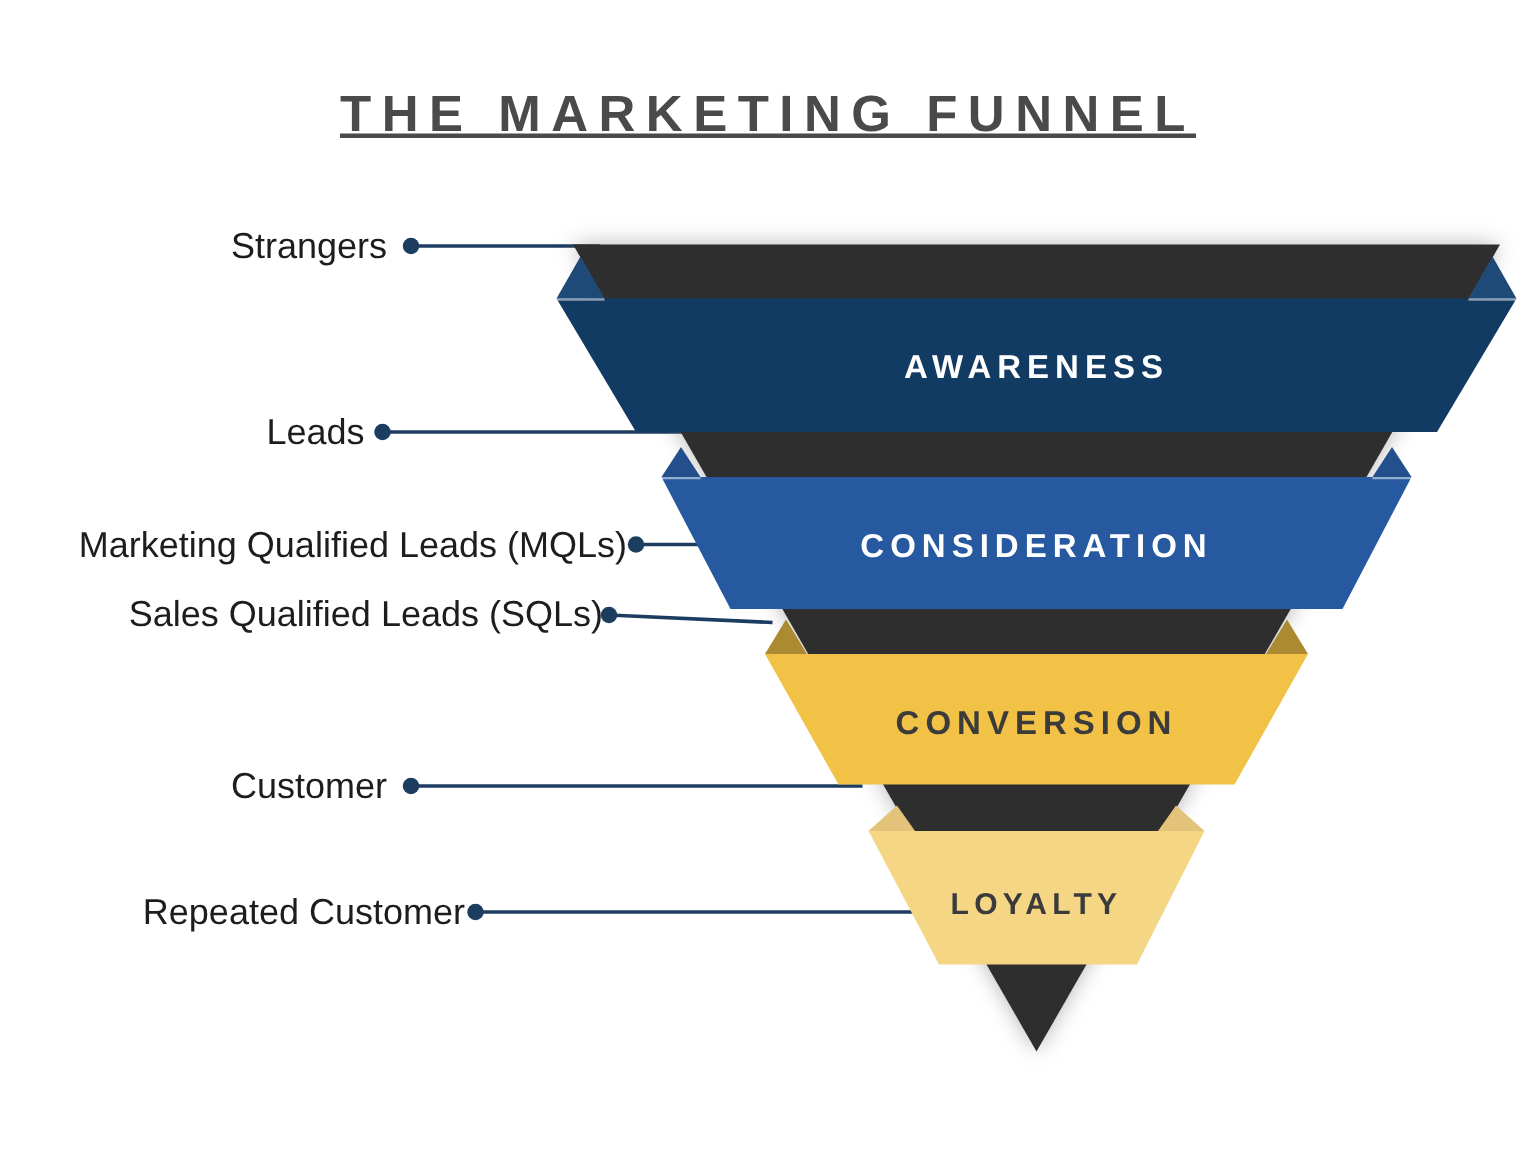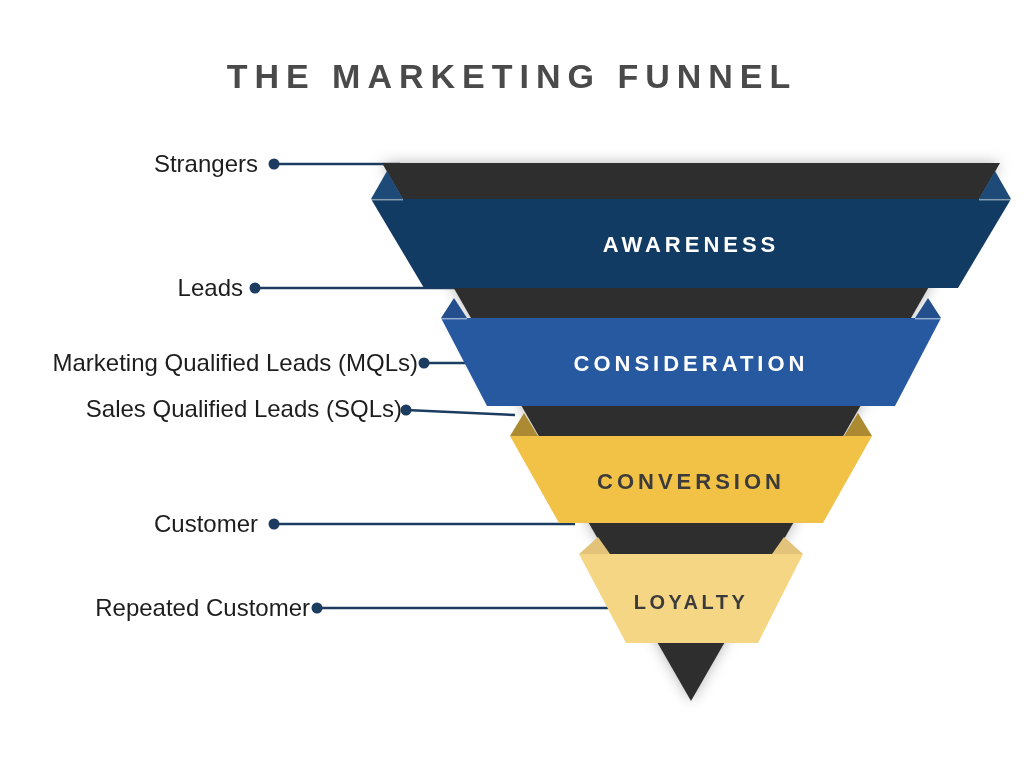--- a/index.html
+++ b/index.html
@@ -1,19 +1,19 @@
 <!DOCTYPE html>
 <html><head>
 <meta charset="utf-8">
 <style>
   html,body{margin:0;padding:0;background:#ffffff;}
   .canvas{position:relative;width:1024px;height:768px;background:#ffffff;overflow:hidden;
           font-family:"Liberation Sans", sans-serif;}
   .title{position:absolute;top:57px;left:0;width:1024px;text-align:center;
-         font-size:34px;font-weight:bold;letter-spacing:7px;color:#4a4a4a;}
+         font-size:34px;font-weight:bold;letter-spacing:7px;color:#4a4a4a;text-decoration:underline;}
   svg{position:absolute;left:0;top:0;}
   .core{filter:drop-shadow(0px 0px 7px rgba(90,90,90,0.45));}
   .stage-label{font-weight:bold;font-size:22px;letter-spacing:4px;text-anchor:middle;}
   .stage-label.small{font-size:20px;letter-spacing:3.5px;}
   .side-label{font-size:24px;fill:#1d1d1d;text-anchor:end;}
   .hl{stroke:rgba(255,255,255,0.5);stroke-width:1.5;}
 </style>
 </head>
 <body>
 

